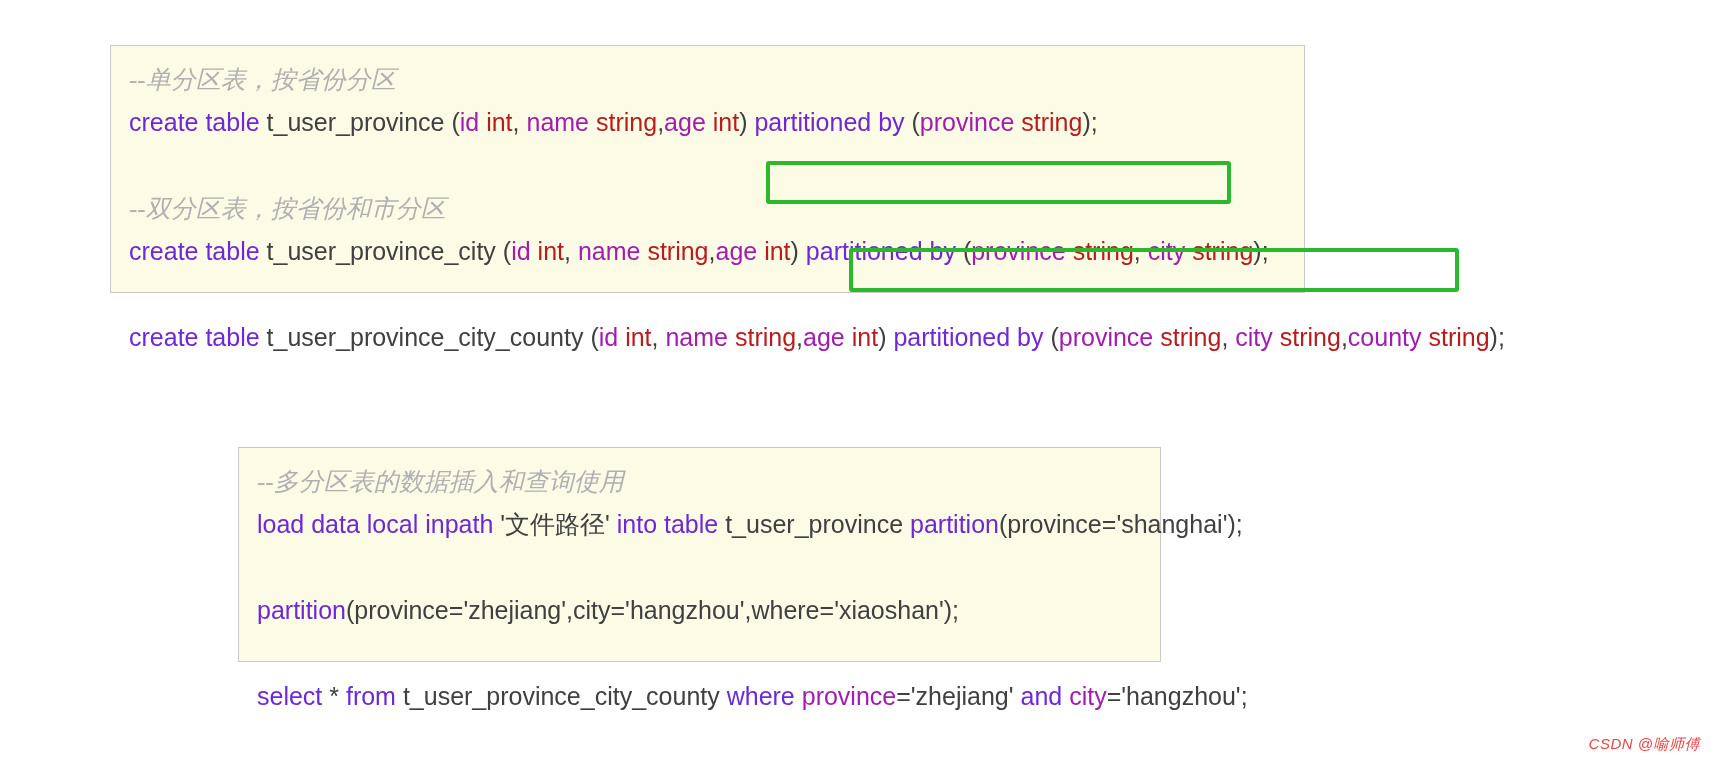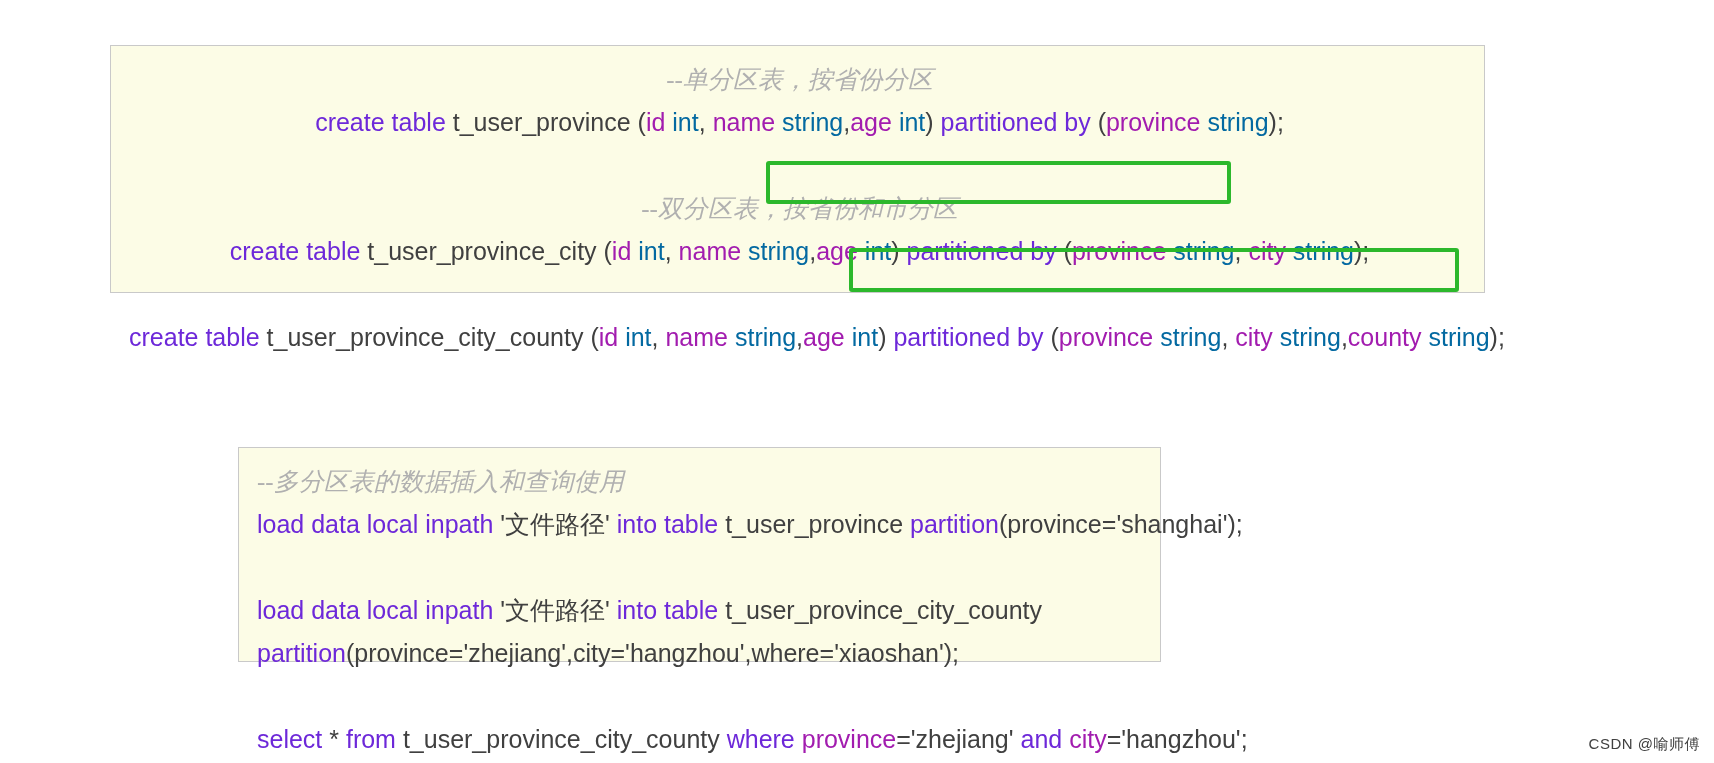--- a/index.html
+++ b/index.html
@@ -25,23 +25,22 @@
     font-family: "Liberation Sans", sans-serif;
     font-size: 25px;
     line-height: 43px;
     color: #1a1a1a;
     white-space: nowrap;
   }
 
   #code-block-create {
     left: 110px;
     top: 45px;
-    width: 1375px;
+    width: 1195px;
     height: 248px;
-    text-align: center;
   }
 
   #code-block-dml {
     left: 238px;
     top: 447px;
     width: 923px;
     height: 215px;
   }
 
   .code-line {
@@ -54,21 +53,21 @@
   }
 
   
   .tok-comment {
     color: #b0b0b0;
     font-style: italic;
     font-family: "Liberation Serif", serif;
     font-size: 25px;
   }
   .tok-kw      { color: #6d28d9; }      
-  .tok-type    { color: #0369a1; }      
+  .tok-type    { color: #b91c1c; }      
   .tok-col     { color: #a21caf; }      
   .tok-plain   { color: #404040; }      
   .tok-str     { color: #404040; }      
 
   
   .hl-box {
     position: absolute;
     border: 4px solid #2cb82c;
     border-radius: 3px;
     box-sizing: border-box;
@@ -86,23 +85,24 @@
     width: 610px;
     height: 44px;
   }
 
   
   #watermark {
     position: absolute;
     right: 14px;
     bottom: 9px;
     font-size: 15px;
-    color: #404040;
+    color: #ef4444;
     font-family: "Liberation Sans", sans-serif;
     letter-spacing: 0.5px;
+    font-style: italic;
   }
 </style>
 </head>
 <body>
 
 <div class="code-block" id="code-block-create">
 
   <div class="code-line">
     <span class="tok-comment">--单分区表，按省份分区</span>
   </div>
@@ -138,23 +138,20 @@
   <div class="code-line">
     <span class="tok-comment">--多分区表的数据插入和查询使用</span>
   </div>
 
   <div class="code-line">
     <span class="tok-kw">load data local inpath</span><span class="tok-str"> '文件路径'</span><span class="tok-kw"> into table</span><span class="tok-plain"> t_user_province </span><span class="tok-kw">partition</span><span class="tok-plain">(province=</span><span class="tok-str">'shanghai'</span><span class="tok-plain">);</span>
   </div>
 
   <div class="code-line blank"></div>
 
-  <div class="code-line">
-    <span class="tok-kw">load data local inpath</span><span class="tok-str"> '文件路径'</span><span class="tok-kw"> into table</span><span class="tok-plain"> t_user_province_city_county</span>
-  </div>
 
   <div class="code-line">
     <span class="tok-kw">partition</span><span class="tok-plain">(province=</span><span class="tok-str">'zhejiang'</span><span class="tok-plain">,city=</span><span class="tok-str">'hangzhou'</span><span class="tok-plain">,where=</span><span class="tok-str">'xiaoshan'</span><span class="tok-plain">);</span>
   </div>
 
   <div class="code-line blank"></div>
 
   <div class="code-line">
     <span class="tok-kw">select</span><span class="tok-plain"> * </span><span class="tok-kw">from</span><span class="tok-plain"> t_user_province_city_county </span><span class="tok-kw">where</span><span class="tok-col"> province</span><span class="tok-plain">=</span><span class="tok-str">'zhejiang'</span><span class="tok-kw"> and</span><span class="tok-col"> city</span><span class="tok-plain">=</span><span class="tok-str">'hangzhou'</span><span class="tok-plain">;</span>
   </div>

